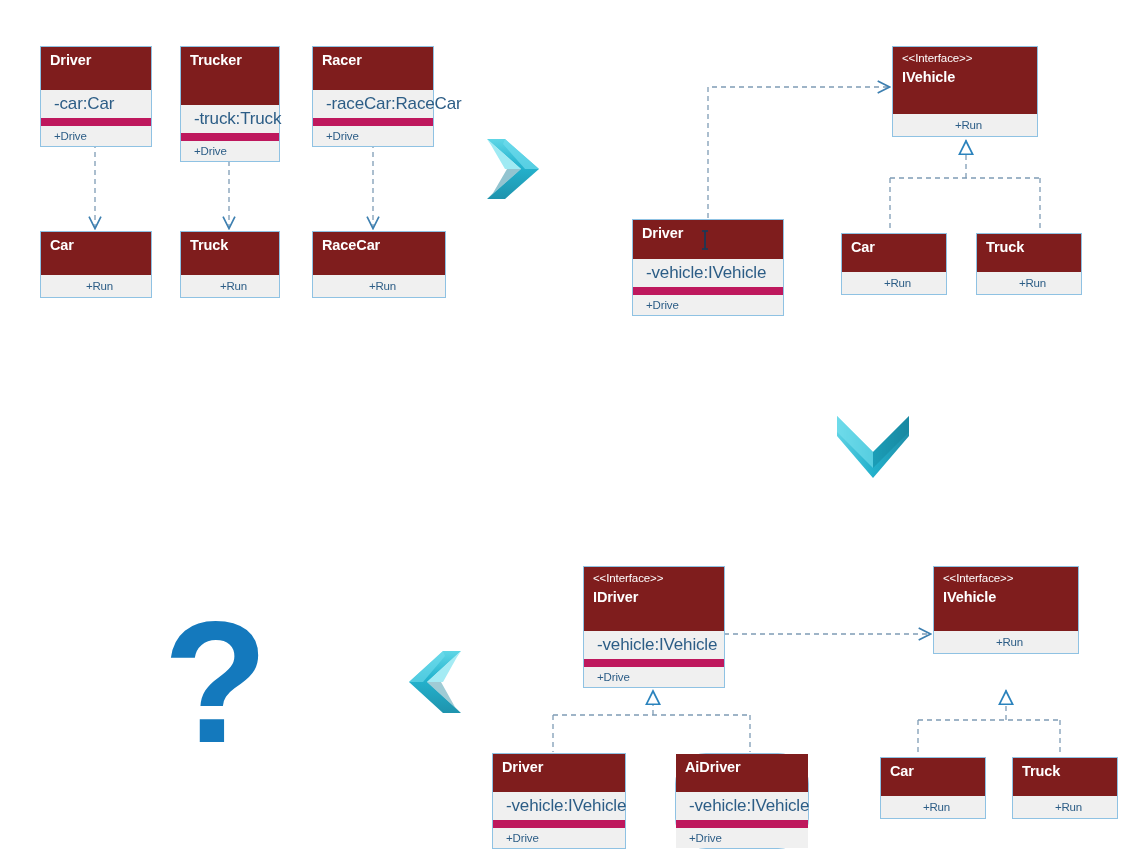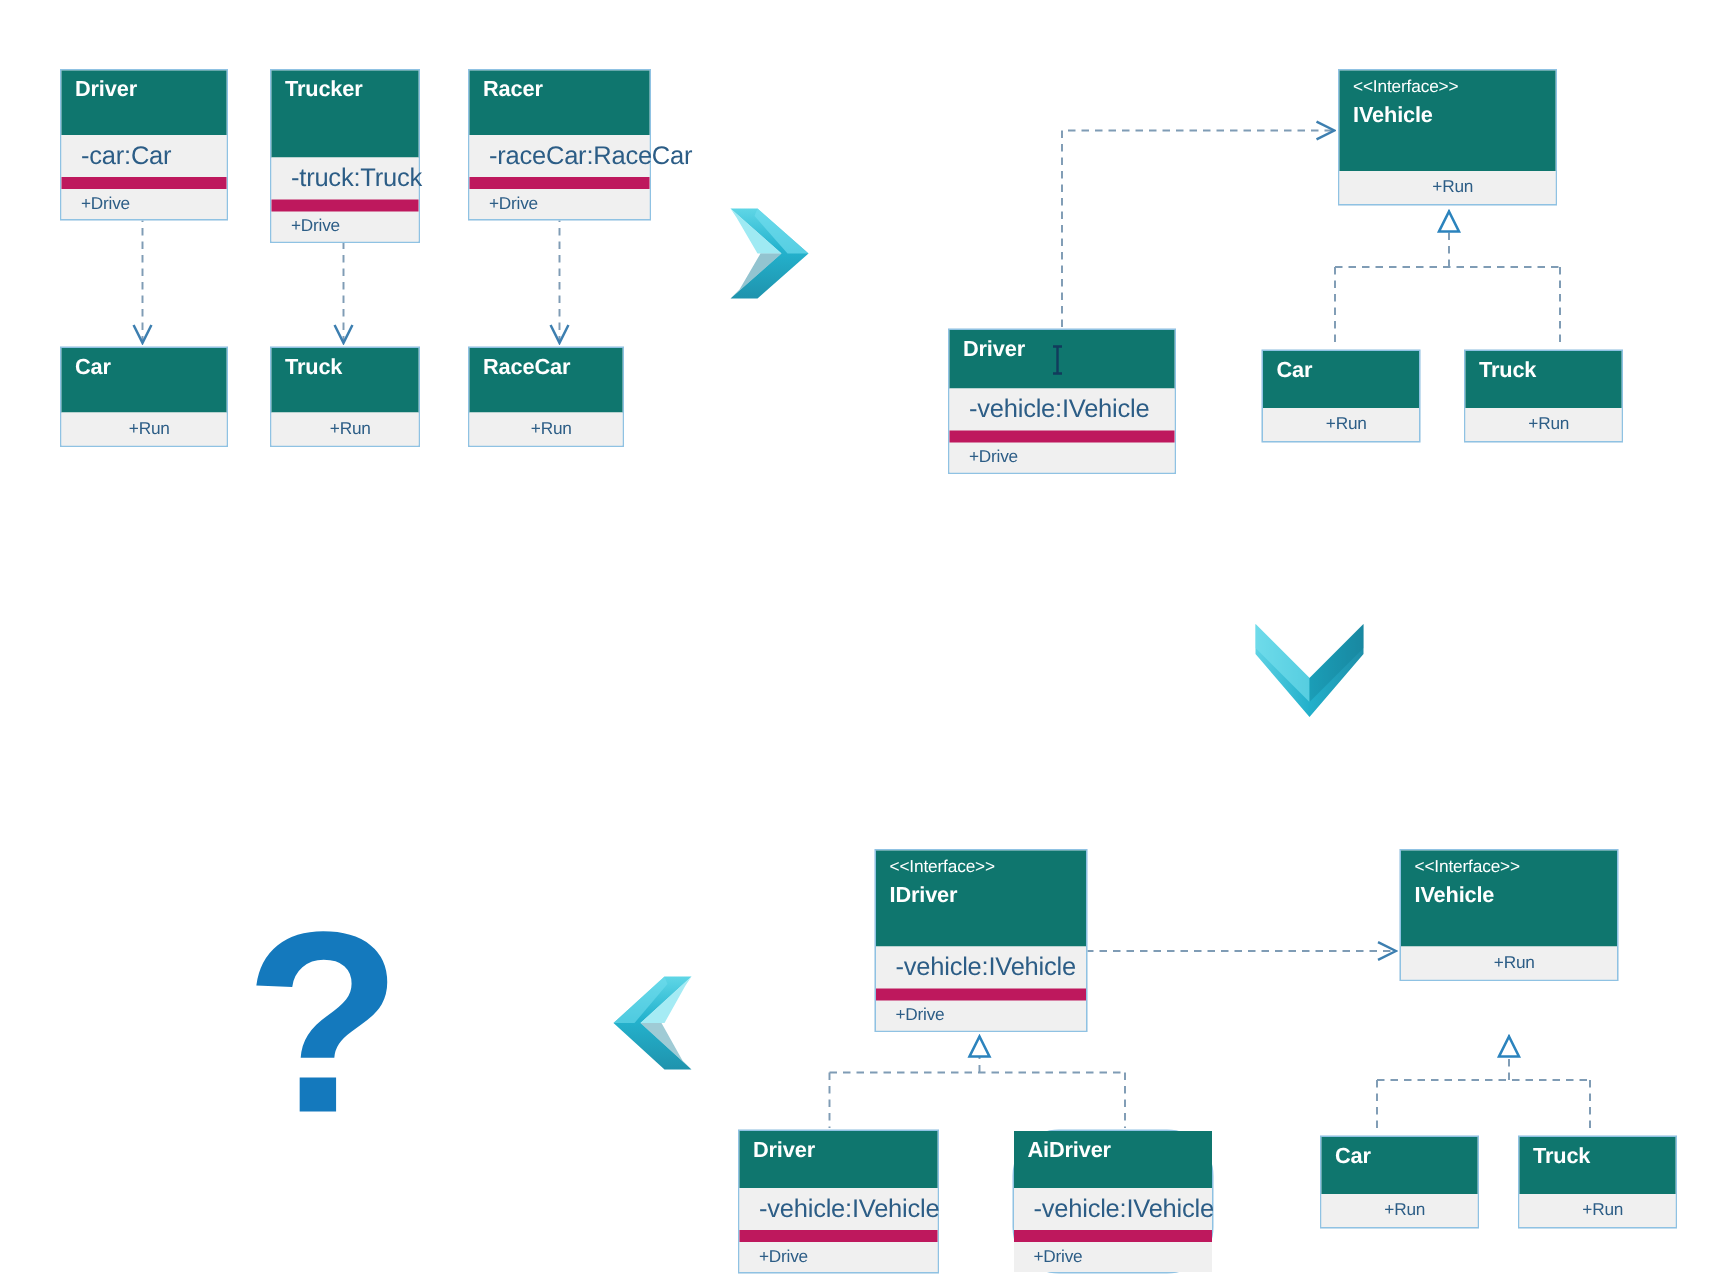--- a/index.html
+++ b/index.html
@@ -31,21 +31,21 @@
   
   .uml-box {
     position: absolute;
     box-sizing: border-box;
     border: 1px solid #8fc2e3;
     background: #f2f2f2;
     z-index: 5;
   }
   .uml-head {
     box-sizing: border-box;
-    background: #0f766e;
+    background: #7f1d1d;
     color: #ffffff;
     padding: 5px 9px 6px 9px;
     line-height: 1.18;
   }
   .uml-stereo {
     font-size: 11.5px;
     letter-spacing: -0.1px;
     color: #ffffff;
     padding-bottom: 3px;
   }
@@ -193,21 +193,21 @@
 
   <div class="uml-box" style="left:180px; top:231px; width:100px;">
     <div class="uml-head" style="height:43px;">
       <div class="uml-name">Truck</div>
     </div>
     <div class="uml-body">
       <div class="uml-op only">+Run</div>
     </div>
   </div>
 
-  <div class="uml-box" style="left:312px; top:231px; width:104px;">
+  <div class="uml-box" style="left:312px; top:231px; width:134px;">
     <div class="uml-head" style="height:43px;">
       <div class="uml-name">RaceCar</div>
     </div>
     <div class="uml-body">
       <div class="uml-op only">+Run</div>
     </div>
   </div>
 
   <div class="chevron" style="left:481px; top:133px; width:74px; height:72px;">
     <svg viewBox="0 0 74 72" width="74" height="72" xmlns="http://www.w3.org/2000/svg">

